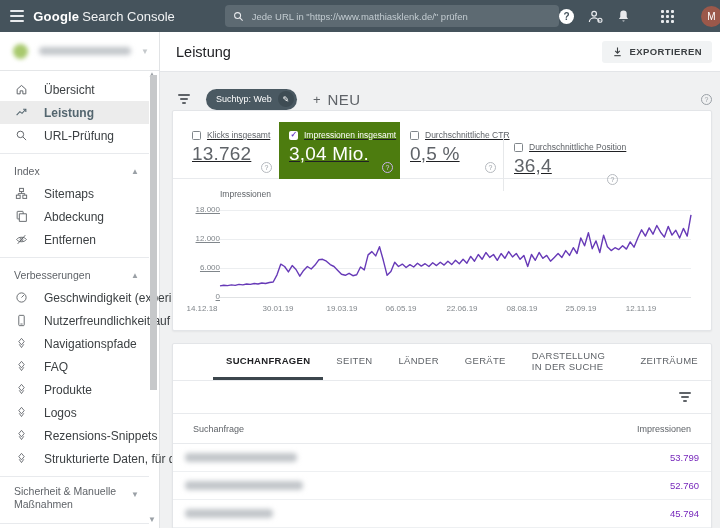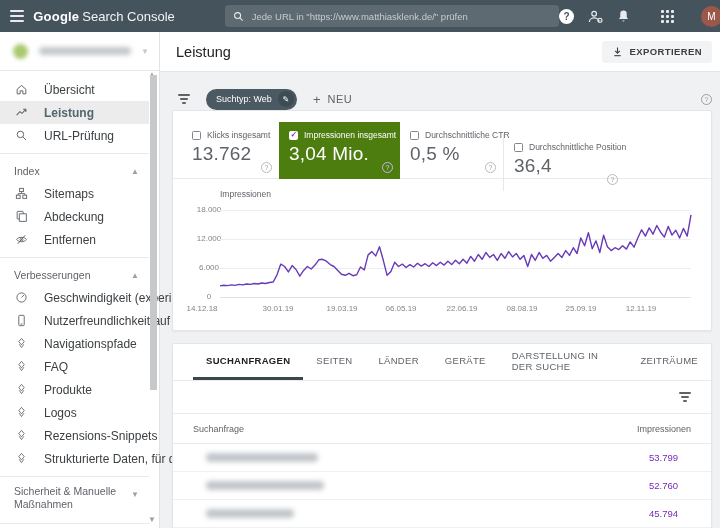--- a/index.html
+++ b/index.html
@@ -55,58 +55,58 @@
   .export-btn .lbl { font-size:9.5px; font-weight:700; letter-spacing:.4px; color:#3c4043; margin-left:7px; }
   .filterbar { height:38px; display:flex; align-items:center; padding:16px 8px 0 18px; }
   .funnel { display:flex; flex-direction:column; align-items:center; gap:2.5px; cursor:pointer; }
   .funnel i { display:block; height:1.5px; background:#5f6368; border-radius:1px; }
   .funnel .f1{width:12px}.funnel .f2{width:8px}.funnel .f3{width:4px}
   .chip { margin-left:16px; height:21px; background:#4a5962; border-radius:11px; display:flex; align-items:center; padding:0 3px 0 10px; cursor:pointer; }
   .chip .lbl { color:#fff; font-size:9px; }
   .chip .pen { width:16px; height:16px; border-radius:50%; background:#3e4c54; color:#fff; font-size:8px; display:flex; align-items:center; justify-content:center; margin-left:6px; }
   .new-btn { margin-left:16px; display:flex; align-items:center; cursor:pointer; color:#5f6368; }
   .new-btn .plus { font-size:13px; line-height:13px; }
-  .new-btn .lbl { font-size:11px; letter-spacing:.5px; margin-left:7px; }
+  .new-btn .lbl { font-size:15px; letter-spacing:.5px; margin-left:7px; }
   .updated { margin-left:auto; display:flex; align-items:center; color:#5f6368; font-size:9.5px; }
   .qmark { width:11px; height:11px; border-radius:50%; border:1px solid #9aa0a6; color:#9aa0a6; font-size:7px; display:flex; align-items:center; justify-content:center; margin-left:5px; flex:none; }
 
   .card { background:#fff; border:1px solid #e3e5e8; border-radius:2px; margin-left:12px; margin-right:8px; box-shadow:0 1px 2px rgba(0,0,0,.05); }
   .chart-card { height:221px; position:relative; }
   .tile-strip { display:flex; padding:11px 0 0 9px; height:68px; border-bottom:1px solid #e8eaed; }
-  .metric { width:97px; height:57px; position:relative; cursor:pointer; border-left:1px solid #e6e8ea; }
+  .metric { width:97px; height:57px; position:relative; cursor:pointer; border-left:1px solid #e6e8ea;text-decoration:underline; }
   .metric:first-child { border-left:none; }
   .metric.m2 { width:121px; } .metric.m3 { width:103px; } .metric.m4 { width:122px;margin-top:12px; }
   .metric .row1 { display:flex; align-items:center; margin:8px 0 0 10px; }
   .cb { width:9px; height:9px; border:1.5px solid #80868b; border-radius:1.5px; flex:none; }
   .metric .mlabel { font-size:8.5px; color:#5f6368; margin-left:6px; white-space:nowrap; }
   .metric .mvalue { font-size:19px; color:#5f6368; margin:3px 0 0 10px; letter-spacing:.2px; }
   .metric .mhelp { position:absolute; right:7px; bottom:6px; width:11px; height:11px; border-radius:50%; border:1px solid #b6babf; color:#9aa0a6; font-size:7px; display:flex; align-items:center; justify-content:center; }
   .metric.selected { background:#4d7c0f; border-left:none; }
   .metric.selected + .metric { border-left:none; }
   .metric.selected .mlabel, .metric.selected .mvalue { color:#fff; }
   .metric.selected .cb { background:#fff; border-color:#fff; position:relative; }
   .metric.selected .cb::after { content:"✓"; position:absolute; left:0.5px; top:-2px; font-size:8px; color:#6c3fc4; font-weight:700; }
   .metric.selected .mhelp { border-color:#c9b4ec; color:#d9c9f2; }
 
   .chart-area { position:absolute; left:6px; top:76px; width:534px; height:138px; }
   .chart-title { position:absolute; left:41px; top:2px; font-size:8.5px; color:#5f6368; }
-  .ylab { position:absolute; left:12px; width:36px; text-align:center; font-size:8px; color:#80868b; height:10px; line-height:10px; }
+  .ylab { position:absolute; left:5px; width:36px; text-align:right; font-size:8px; color:#80868b; height:10px; line-height:10px;text-decoration:underline; }
   .gridline { position:absolute; left:41px; width:471px; height:1px; background:#eceef0; }
   .gridline.zero { background:#e0e2e4; }
   .xlab { position:absolute; top:117px; transform:translateX(-50%); font-size:8px; color:#80868b; white-space:nowrap; }
   .chart-svg { position:absolute; left:0; top:0; }
 
   .table-card { margin-top:12px; height:190px; overflow:hidden; }
-  .tabs { display:flex; align-items:stretch; height:37px; border-bottom:1px solid #e8eaed; padding-left:20px; }
+  .tabs { display:flex; align-items:stretch; height:37px; border-bottom:1px solid #e8eaed; padding-left:40px; }
   .tab { display:flex; align-items:center; padding:0 13px; font-size:9.5px; letter-spacing:.3px; color:#5f6368; cursor:pointer; border-bottom:3px solid transparent; }
   .tab.active { color:#202124; font-weight:700; border-bottom-color:#3c464d; }
   .table-toolbar { height:33px; border-bottom:1px solid #e8eaed; display:flex; align-items:center; justify-content:flex-end; padding-right:20px; }
   .thead { height:30px; border-bottom:1px solid #e8eaed; display:flex; align-items:center; padding:0 20px; color:#5f6368; font-size:9px; }
   .thead .col-r { margin-left:auto; }
-  .trow { height:28px; border-bottom:1px solid #eef0f2; display:flex; align-items:center; padding:0 33px; cursor:pointer; }
+  .trow { height:28px; border-bottom:1px solid #eef0f2; display:flex; align-items:center; padding:0 12px; cursor:pointer; }
   .redact { height:9px; border-radius:4px; background:#c2c6ca; filter:blur(2.5px); }
   .trow .val { margin-left:auto; font-size:9.5px; color:#7627bb; }
 
   svg.ic { display:block; }
 </style>
 </head>
 <body>
 
 <div class="topbar">
   <div class="hamburger">

